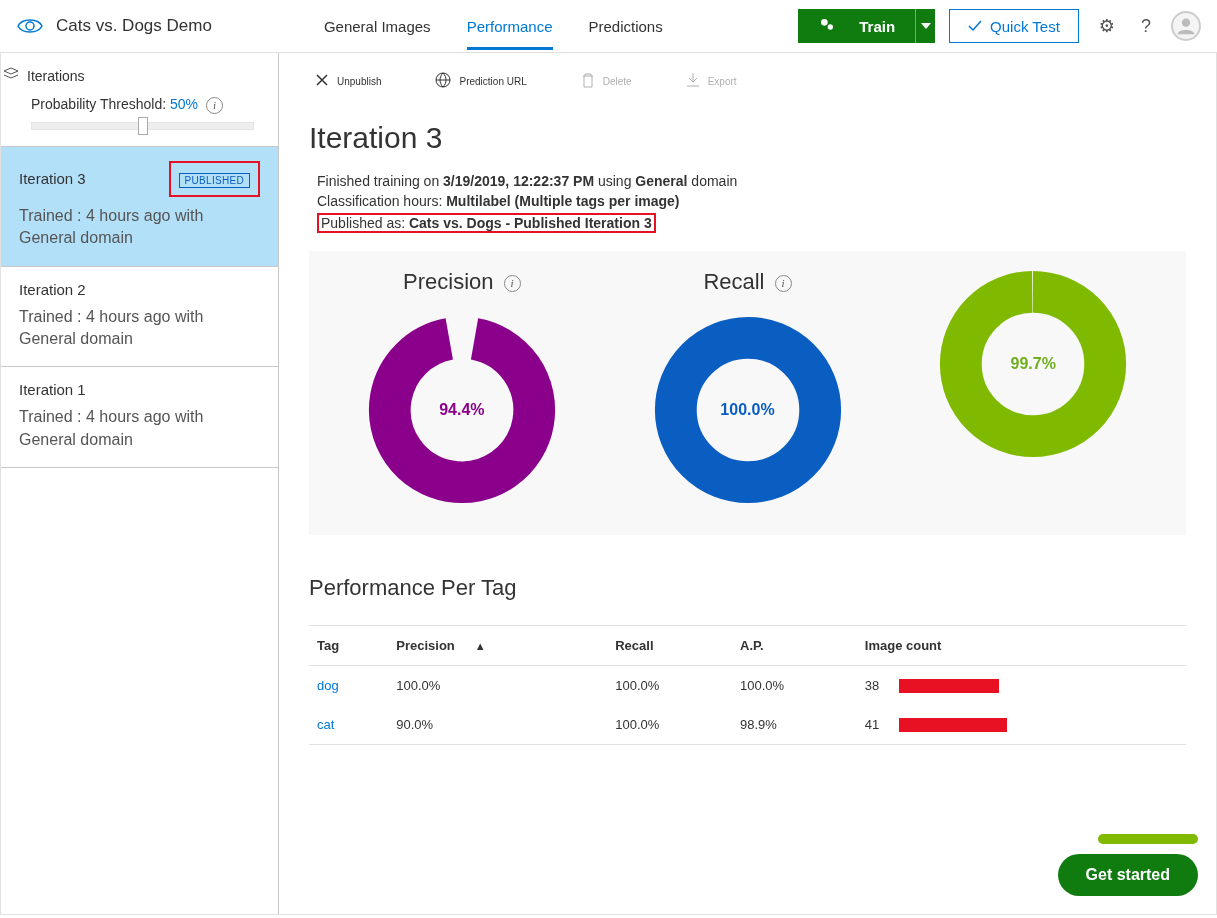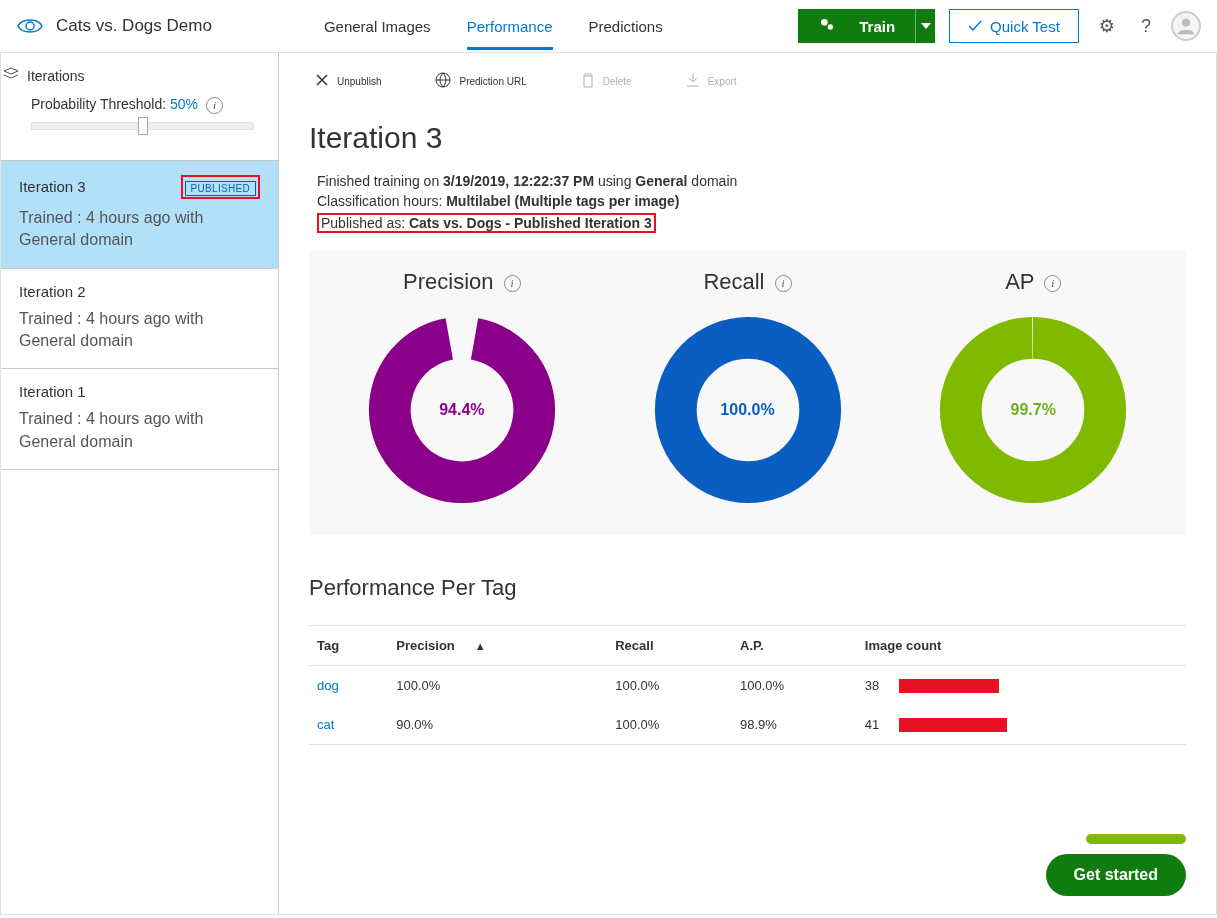--- a/index.html
+++ b/index.html
@@ -66,21 +66,21 @@
   .sidebar {
     width:278px; border-right:1px solid var(--border-dark);
     display:flex; flex-direction:column;
     background:#fff;
   }
   .sidebar-header {
     display:flex; align-items:center; gap:8px;
     padding:14px 2px 10px; color:var(--text);
   }
   .threshold-row {
-    padding: 2px 20px 18px 30px;
+    padding: 2px 20px 4px 30px;
   }
   .threshold-label { color:#333; }
   .threshold-val { color: var(--blue); }
   .info-circ {
     display:inline-flex; width:17px; height:17px; border:1px solid #888;
     border-radius:50%; align-items:center; justify-content:center;
     font-size:11px; font-style:italic; color:#555; font-family:serif;
     margin-left:4px; vertical-align:middle;
   }
   .slider {
@@ -96,21 +96,21 @@
     border-bottom:1px solid var(--border-dark);
     cursor:pointer;
   }
   .iteration.selected { background: var(--selected); border-top:1px solid var(--border-dark);}
   .iter-top { display:flex; align-items:center; justify-content:space-between;}
   .iter-title { font-size:15px; }
   .published-badge {
     font-size:10px; color:#0a5dc1; border:1px solid #0a5dc1;
     padding:1px 5px; letter-spacing:.3px;
   }
-  .red-callout { border:2px solid var(--red-box); padding:2px;}
+  .red-callout { border:2px solid var(--red-box); padding:8px;}
   .iter-sub { color:#555; font-size:16px; margin-top:8px; line-height:1.4;}
   
   .main { flex:1; padding: 0 30px 30px 30px; position:relative; overflow:auto;}
   .action-bar { display:flex; align-items:center; gap:42px; padding:18px 0 8px;}
   .action {
     display:flex; align-items:center; gap:8px; color:#333;
     background:none; border:none; cursor:pointer; font-size:10px;
   }
   .action.disabled { color:#b0b0b0; cursor:default;}
   .main h1 { font-weight:400; font-size:30px; margin:22px 0 18px; }
@@ -140,21 +140,21 @@
   table.perf th, table.perf td {
     text-align:left; padding:12px 8px; font-size:13px;
   }
   table.perf th { font-weight:600; border-bottom:1px solid var(--border);}
   table.perf td.tag a { color: var(--blue); text-decoration:none;}
   .sort-arrow { font-size:11px; margin-left:20px;}
   .bar-cell { display:flex; align-items:center; gap:20px;}
   .bar-bg { width:100px; height:14px; background:var(--row-red);}
   
   .get-started-pop {
-    position:absolute; right:30px; bottom:18px;
+    position:absolute; right:18px; bottom:18px;
     display:flex; flex-direction:column; align-items:flex-end; gap:10px;
   }
   .pop-bar { width:100px; height:10px; border-radius:6px; background:#7fba00;}
   .get-started-btn {
     background:#107c10; color:#fff; border:none; border-radius:22px;
     padding:12px 28px; font-size:16px; font-weight:600; cursor:pointer;
   }
 </style>
 </head>
 <body>
@@ -320,24 +320,20 @@
           <span class="info-circ">i</span>
         </div>
         <div class="donut-wrap">
           <svg width="190" height="190" viewBox="0 0 100 100">
             <circle cx="50" cy="50" r="38" fill="none" stroke="#0a5dc1" stroke-width="22"></circle>
           </svg>
           <div class="donut-label">100.0%</div>
         </div>
       </div>
       <div class="metric green">
-        <div class="metric-title">
-          <span>AP</span>
-          <span class="info-circ">i</span>
-        </div>
         <div class="donut-wrap">
           <svg width="190" height="190" viewBox="0 0 100 100">
             <circle cx="50" cy="50" r="38" fill="none" stroke="#f8f8f8" stroke-width="22"></circle>
             <circle cx="50" cy="50" r="38" fill="none" stroke="#7fba00" stroke-width="22" stroke-dasharray="238 239" transform="rotate(-90 50 50)"></circle>
           </svg>
           <div class="donut-label">99.7%</div>
         </div>
       </div>
     </div>
 

